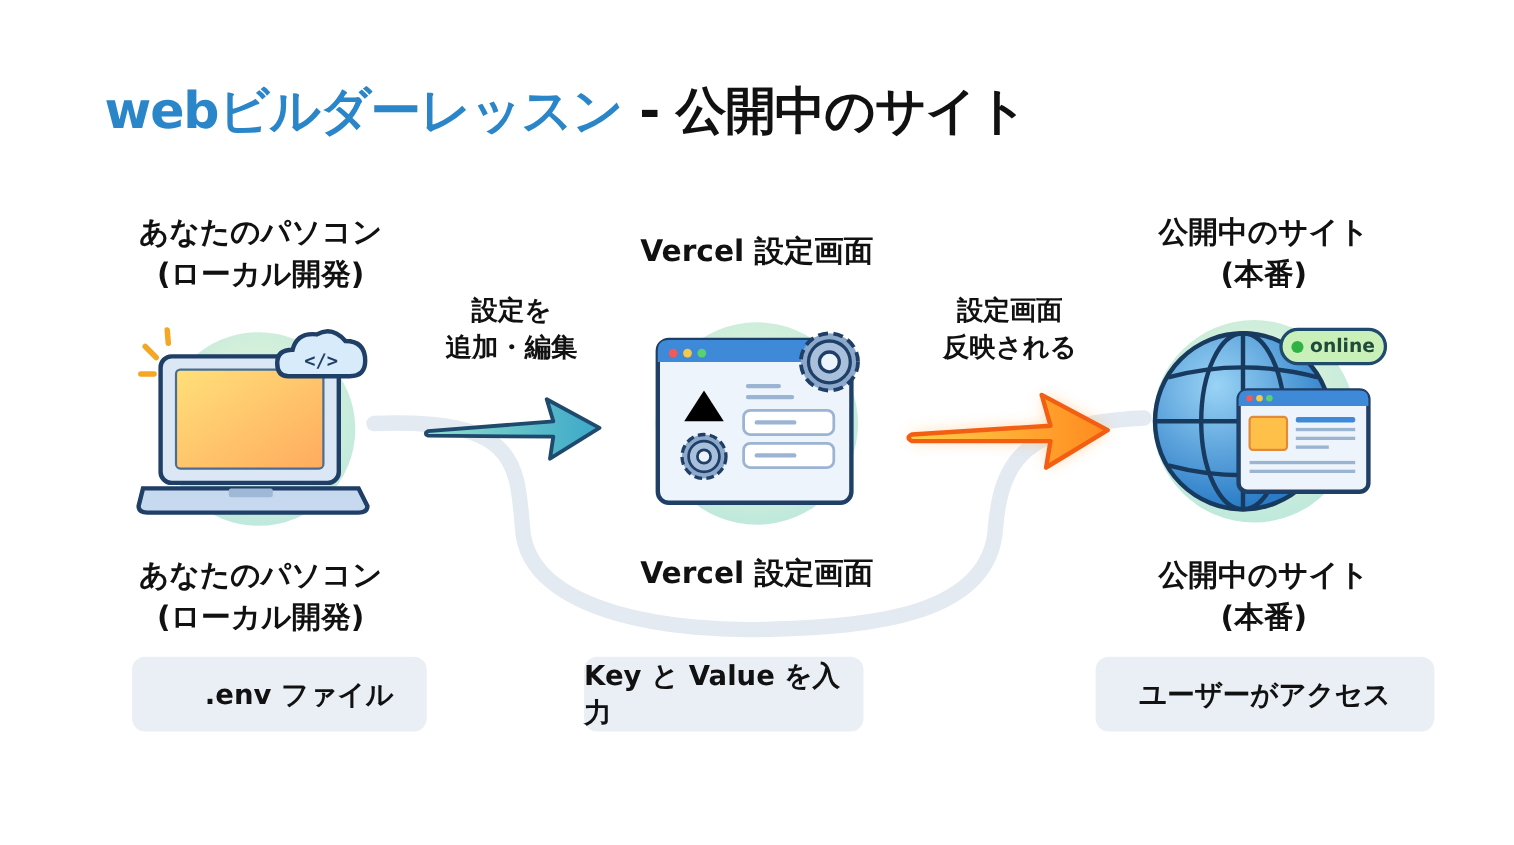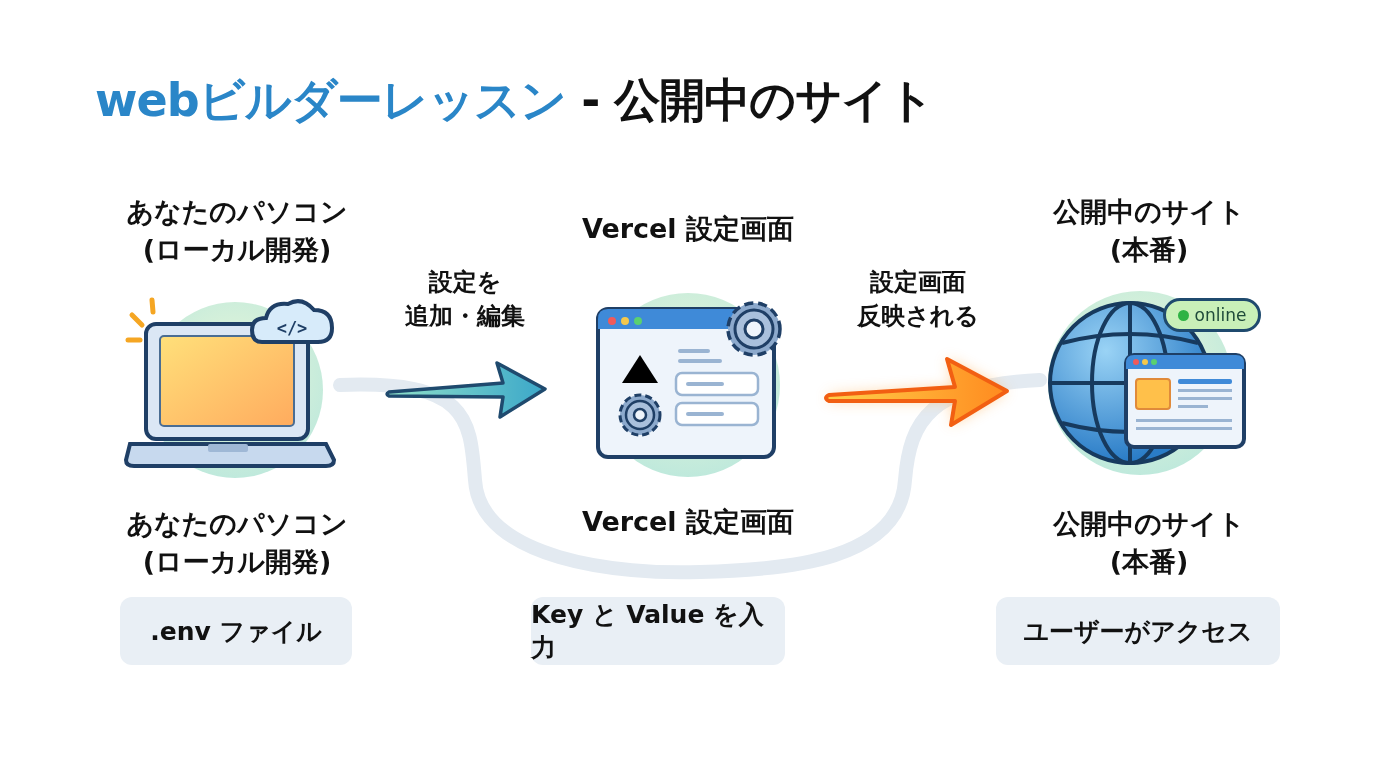--- a/index.html
+++ b/index.html
@@ -156,30 +156,30 @@
   <rect x="148" y="94" width="54" height="5" rx="2" fill="#3f8ad8"></rect>
   <rect x="148" y="104" width="54" height="3" fill="#9ab4d2"></rect>
     <rect x="148" y="112" width="54" height="3" fill="#9ab4d2"></rect>
     <rect x="148" y="120" width="30" height="3" fill="#9ab4d2"></rect>
   <rect x="106" y="134" width="96" height="3" fill="#9ab4d2"></rect>
     <rect x="106" y="142" width="96" height="3" fill="#9ab4d2"></rect>
 </svg>
 
 <div style="position:absolute;left:1163px;top:298px;width:98px;height:34px;border-radius:17px;background:#c9f0b8;border:3px solid #1f4a6e;box-sizing:border-box;display:flex;align-items:center;justify-content:center;gap:6px;">
   <span style="width:11px;height:11px;border-radius:50%;background:#2fb344;display:inline-block;"></span>
-  <span style="font-size:17px;font-weight:normal;color:#1f4a3a;">online</span>
+  <span style="font-size:17px;font-weight:bold;color:#1f4a3a;">online</span>
 </div>
 
 <div class="lbl" style="left:237px;top:505px">
   <div>あなたのパソコン</div>
   <div>(ローカル開発)</div>
 </div>
 <div class="lbl" style="left:688px;top:503px">
   <div>Vercel 設定画面</div>
 </div>
 <div class="lbl" style="left:1149px;top:505px">
   <div>公開中のサイト</div>
   <div>(本番)</div>
 </div>
 
-<div class="pill" style="left:120px;top:597px;width:232px;">.env ファイル</div>
+<div class="pill" style="left:120px;top:597px;width:232px;padding-left:36px;">.env ファイル</div>
 <div class="pill" style="left:531px;top:597px;width:254px;">Key と Value を入力</div>
-<div class="pill" style="left:996px;top:597px;width:284px;">ユーザーがアクセス</div>
+<div class="pill" style="left:996px;top:597px;width:308px;">ユーザーがアクセス</div>
 
 </body></html>

